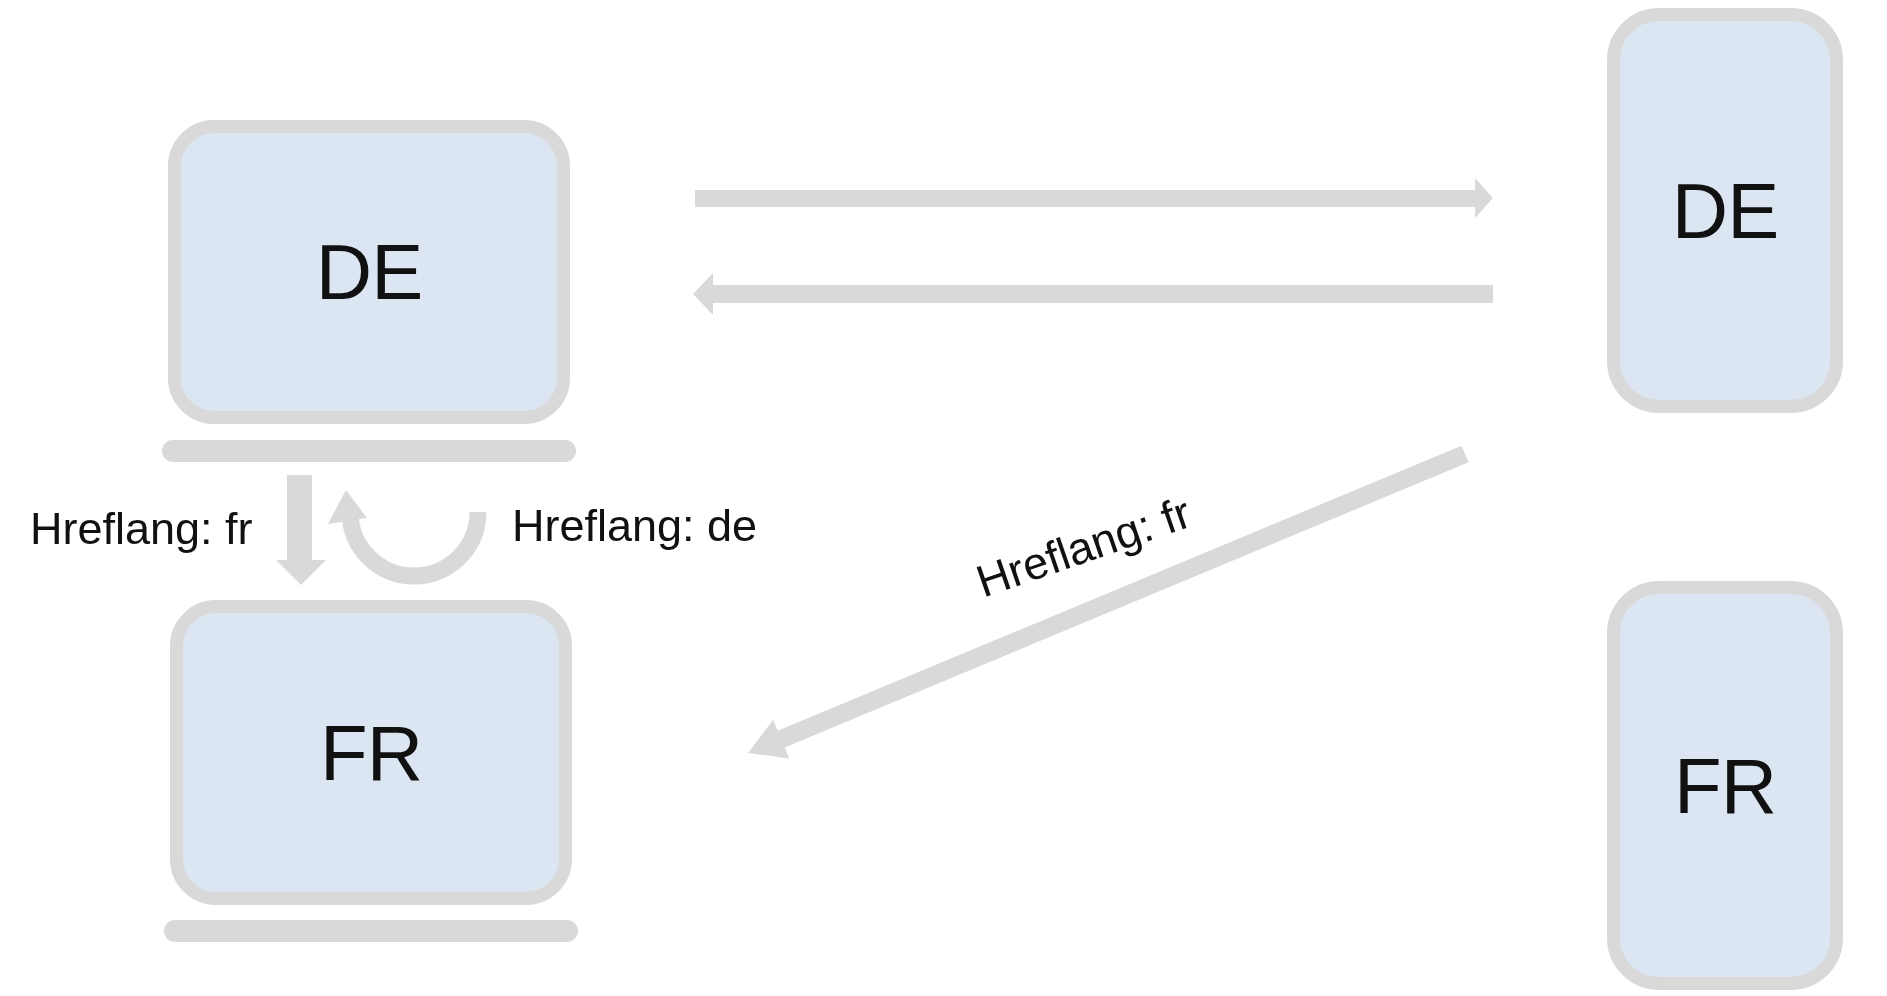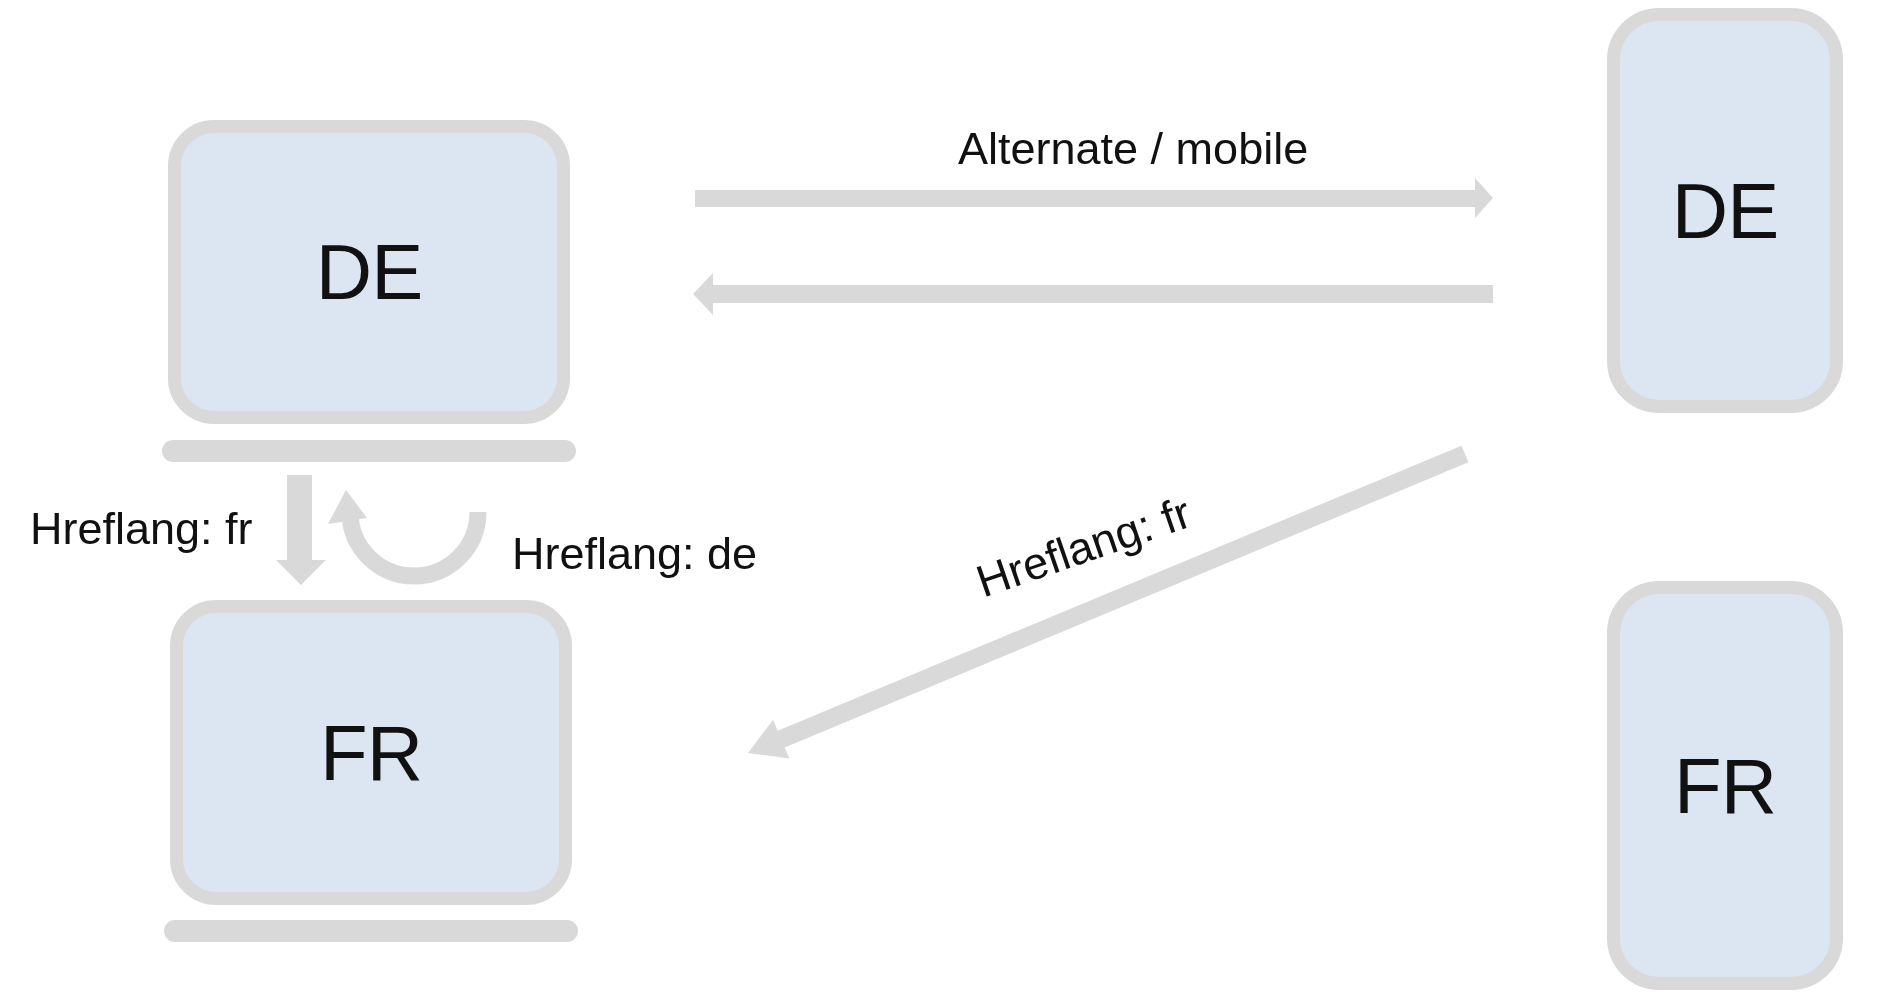--- a/index.html
+++ b/index.html
@@ -51,21 +51,21 @@
   .edge-label {
     position: absolute;
     font-size: 45px;
     color: #111111;
     line-height: 1.15;
     white-space: nowrap;
   }
   #label-alternate { left: 958px; top: 123px; }
   #label-canonical { left: 958px; top: 214px; }
   #label-hreflang-fr-left { left: 30px;  top: 503px; }
-  #label-hreflang-de      { left: 512px; top: 528px; }
+  #label-hreflang-de      { left: 512px; top: 500px; }
   #label-hreflang-fr-diag {
     left: 970px; top: 559px;
     transform: rotate(-19deg);
     transform-origin: left top;
   }
 
   
   .arrows-layer {
     position: absolute;
     left: 0; top: 0;
@@ -106,18 +106,17 @@
   <div class="desktop-stand" id="desktop-fr-stand"></div>
 
   <div class="node phone" id="phone-de">
     <span class="node-label">DE</span>
   </div>
 
   <div class="node phone" id="phone-fr">
     <span class="node-label">FR</span>
   </div>
 
-  <div class="edge-label" id="label-alternate">Alternate / mobile</div>
   <div class="edge-label" id="label-hreflang-fr-left">Hreflang: fr</div>
   <div class="edge-label" id="label-hreflang-de">Hreflang: de</div>
   <div class="edge-label" id="label-hreflang-fr-diag">Hreflang: fr</div>
 
 </div>
 
 </body></html>

